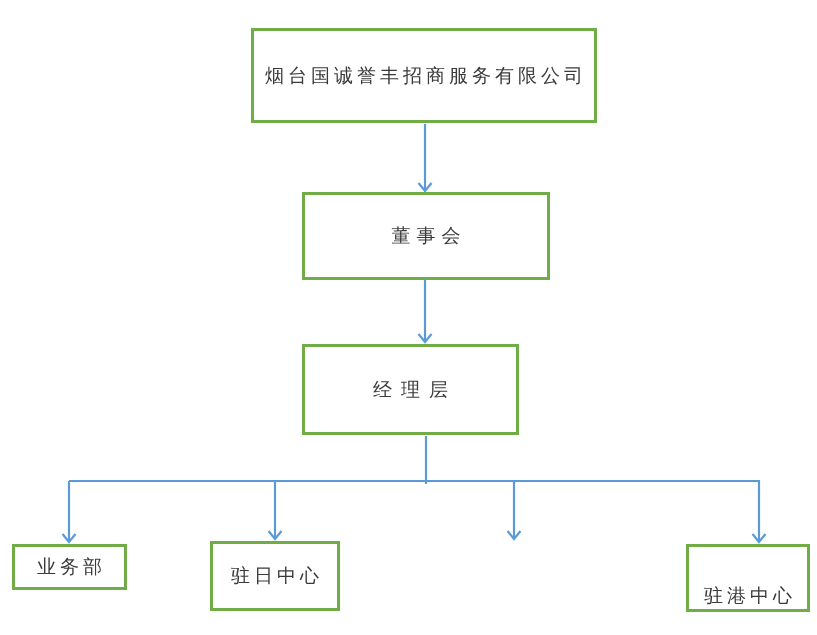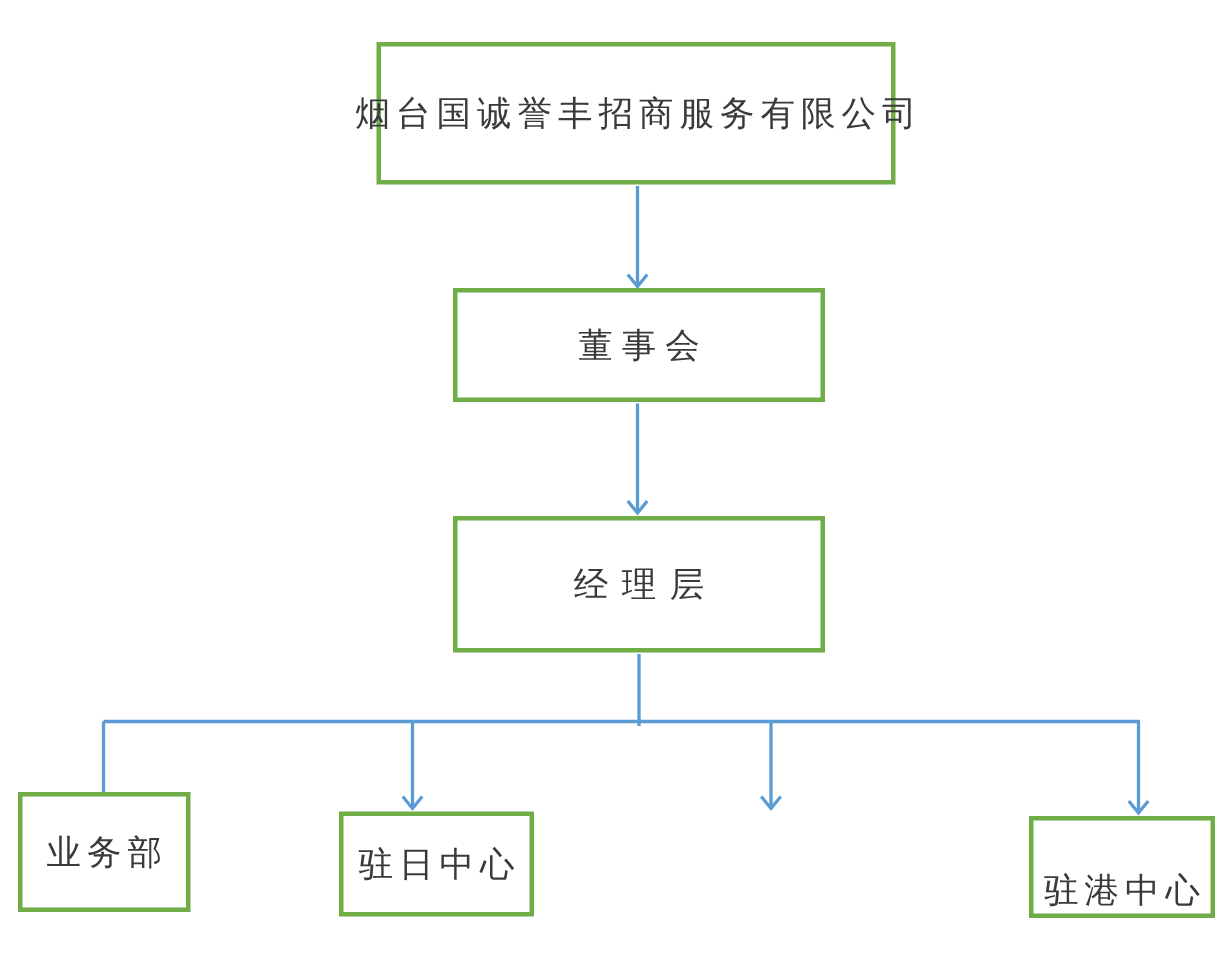--- a/index.html
+++ b/index.html
@@ -34,30 +34,30 @@
   }
   .node {
     position: absolute;
     box-sizing: border-box;
     border: 3px solid #70AD47;
     background: #ffffff;
     display: flex;
     align-items: center;
     justify-content: center;
     color: #3a3a3a;
-    font-size: 23px;
+    font-size: 19px;
     letter-spacing: 4px;
     padding-left: 4px;   
     white-space: nowrap;
   }
   .node-company    { left: 251px; top: 28px;  width: 346px; height: 95px; }
-  .node-board      { left: 302px; top: 192px; width: 248px; height: 76px; letter-spacing: 6px; padding-left: 6px; text-align: right; }
-  .node-management { left: 302px; top: 344px; width: 248px; height: 91px; letter-spacing: 9px; padding-left: 9px; }
-  .node-dept-1     { left: 12px;  top: 528px; width: 115px; height: 80px; text-align: center; }
-  .node-dept-2     { left: 210px; top: 541px; width: 130px; height: 70px; margin-left: 16px; }
+  .node-board      { left: 302px; top: 192px; width: 248px; height: 88px; letter-spacing: 6px; padding-left: 6px; text-align: right; }
+  .node-management { left: 302px; top: 344px; width: 217px; height: 91px; letter-spacing: 9px; padding-left: 9px; }
+  .node-dept-1     { left: 12px;  top: 544px; width: 115px; height: 46px; text-align: center; }
+  .node-dept-2     { left: 210px; top: 541px; width: 130px; height: 70px; }
   .node-dept-3     { left: 445px; top: 541px; width: 140px; height: 71px; }
   .node-dept-4     { left: 686px; top: 544px; width: 124px; height: 68px; align-items: flex-end; }
 </style>
 </head>
 <body>
 
 <div class="canvas">
 
   <svg class="connectors" width="817" height="635" viewBox="0 0 817 635" aria-hidden="true">
 

